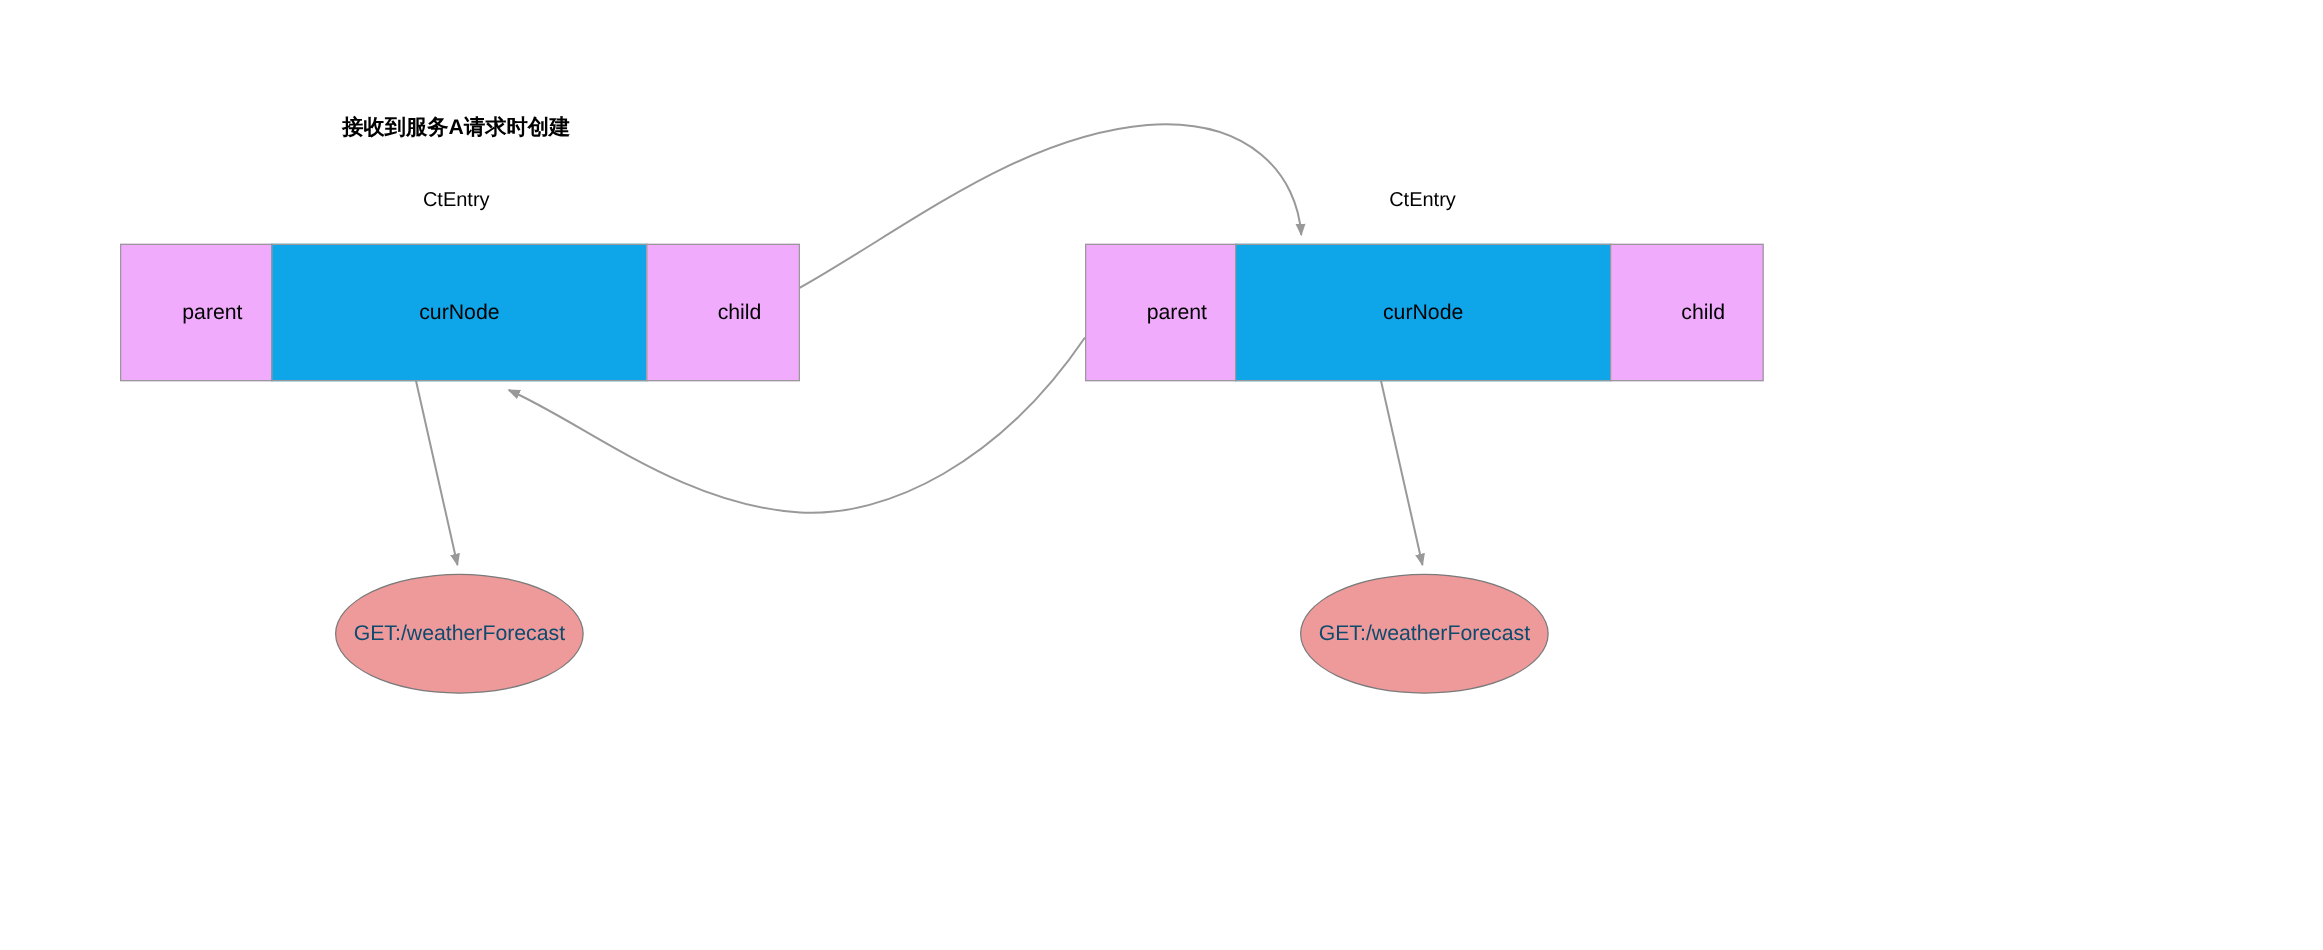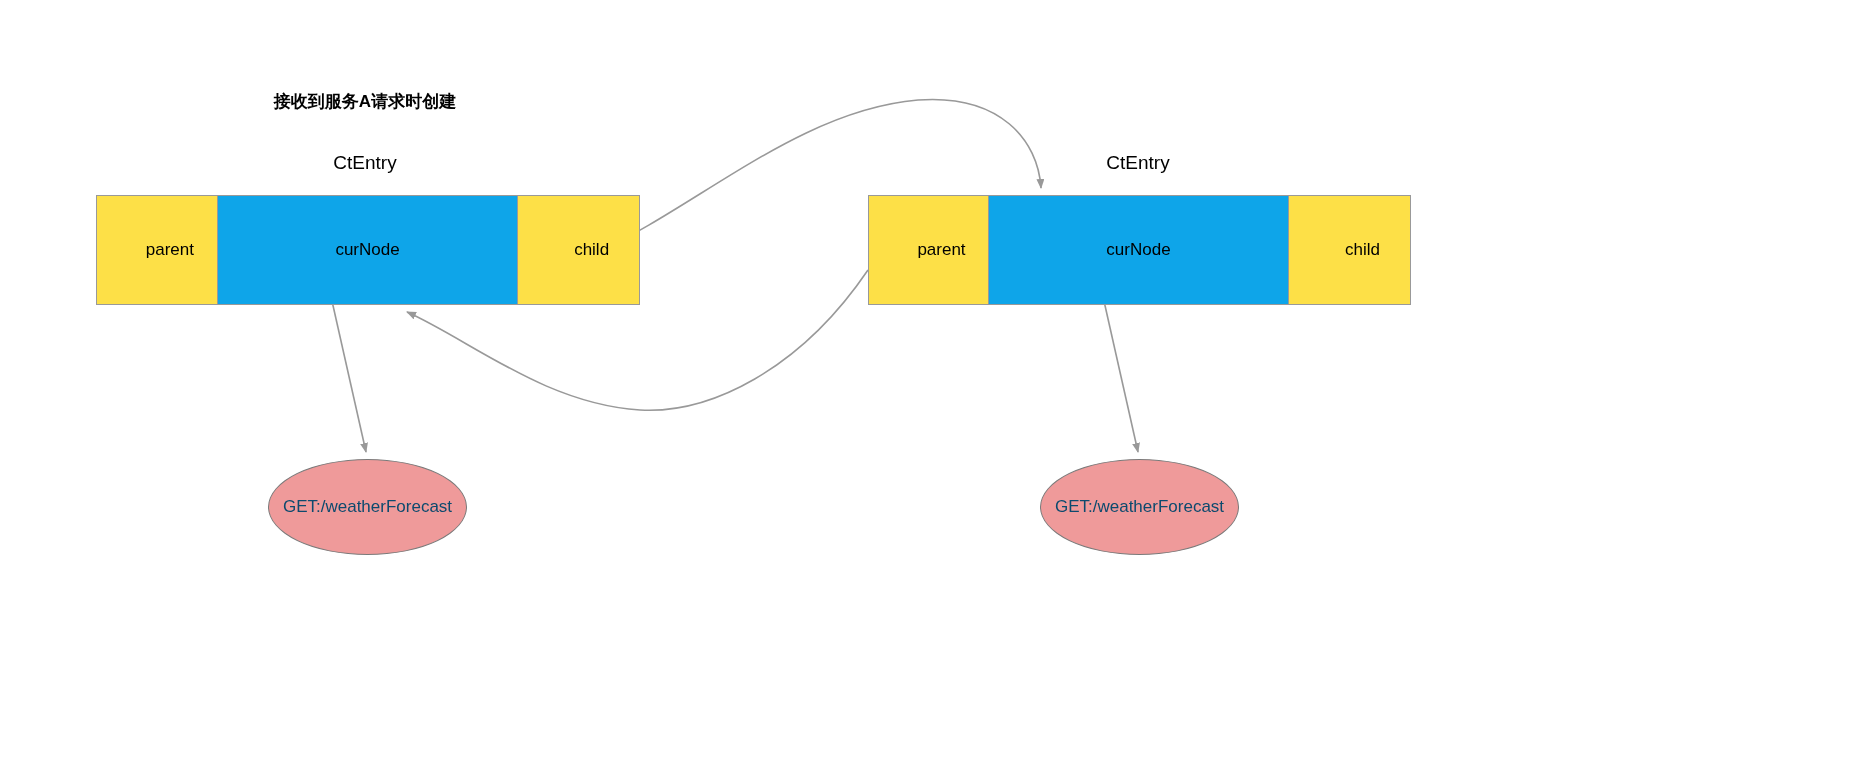--- a/index.html
+++ b/index.html
@@ -8,32 +8,32 @@
     font-family:"Liberation Sans","DejaVu Sans",sans-serif;
     overflow:hidden;position:relative;
   }
   #stage{position:absolute;left:0;top:0;width:1858px;height:656px;}
 
   .hdr{
     position:absolute;font-size:17px;font-weight:bold;color:#000000;
     white-space:nowrap;text-align:center;
   }
   .subhdr{
-    position:absolute;font-size:19px;font-weight:normal;color:#000000;
+    position:absolute;font-size:16px;font-weight:normal;color:#000000;
     white-space:nowrap;text-align:center;
   }
 
   .entry{position:absolute;height:110px;display:flex;box-sizing:border-box;}
   .cell{
     box-sizing:border-box;border:1px solid #999999;
     display:flex;align-items:center;justify-content:center;
     font-size:17px;color:#000000;white-space:nowrap;
   }
   .cell + .cell{margin-left:-1px;}
-  .cell.teal{background:#fde047;padding-left:26px;}
+  .cell.teal{background:#f0abfc;padding-left:26px;}
   .cell.green{background:#0ea5e9;}
 
   .ellipse{
     position:absolute;border:1px solid #7a7a7a;border-radius:50%;
     background:#ef9a9a;display:flex;align-items:center;justify-content:center;
     font-size:17px;color:#0c4a6e;white-space:nowrap;box-sizing:border-box;
   }
 
   svg.edges{position:absolute;left:0;top:0;width:1858px;height:760px;
     overflow:visible;pointer-events:none;}

